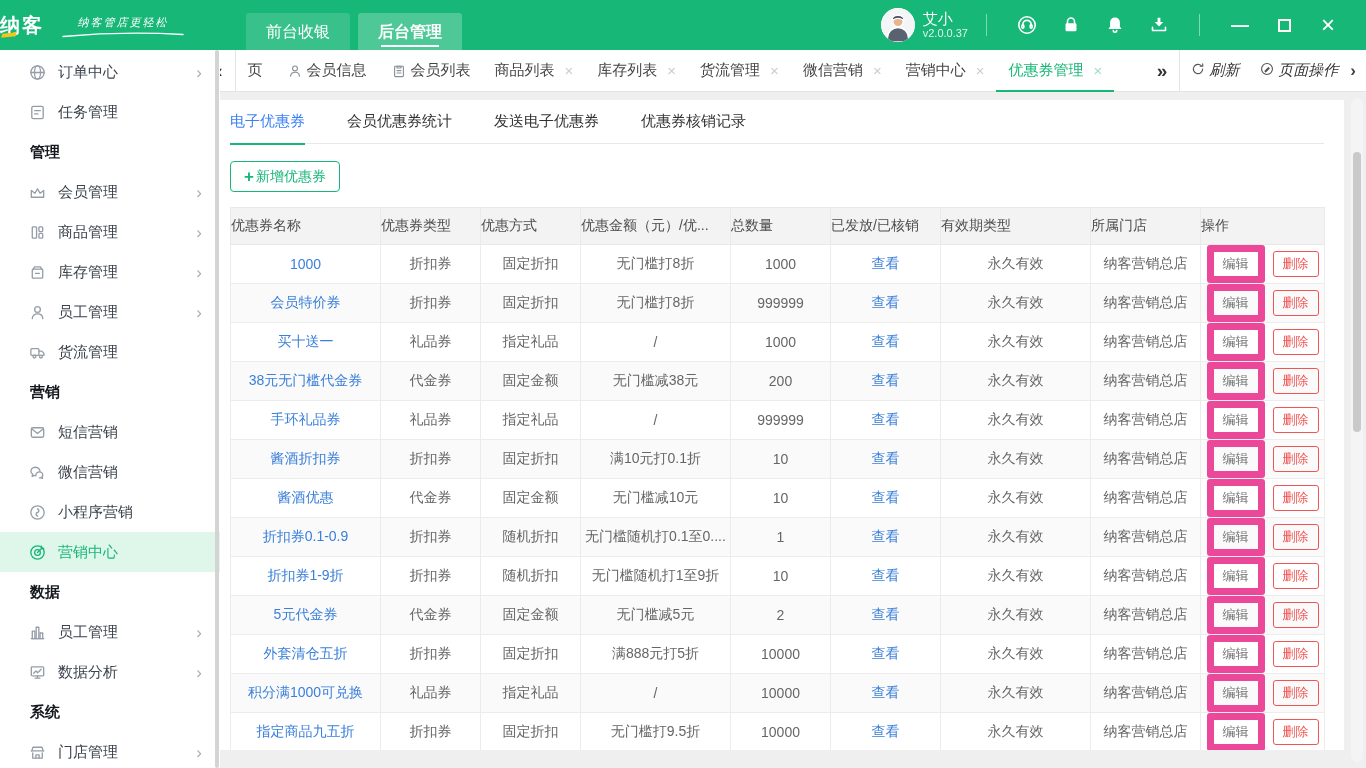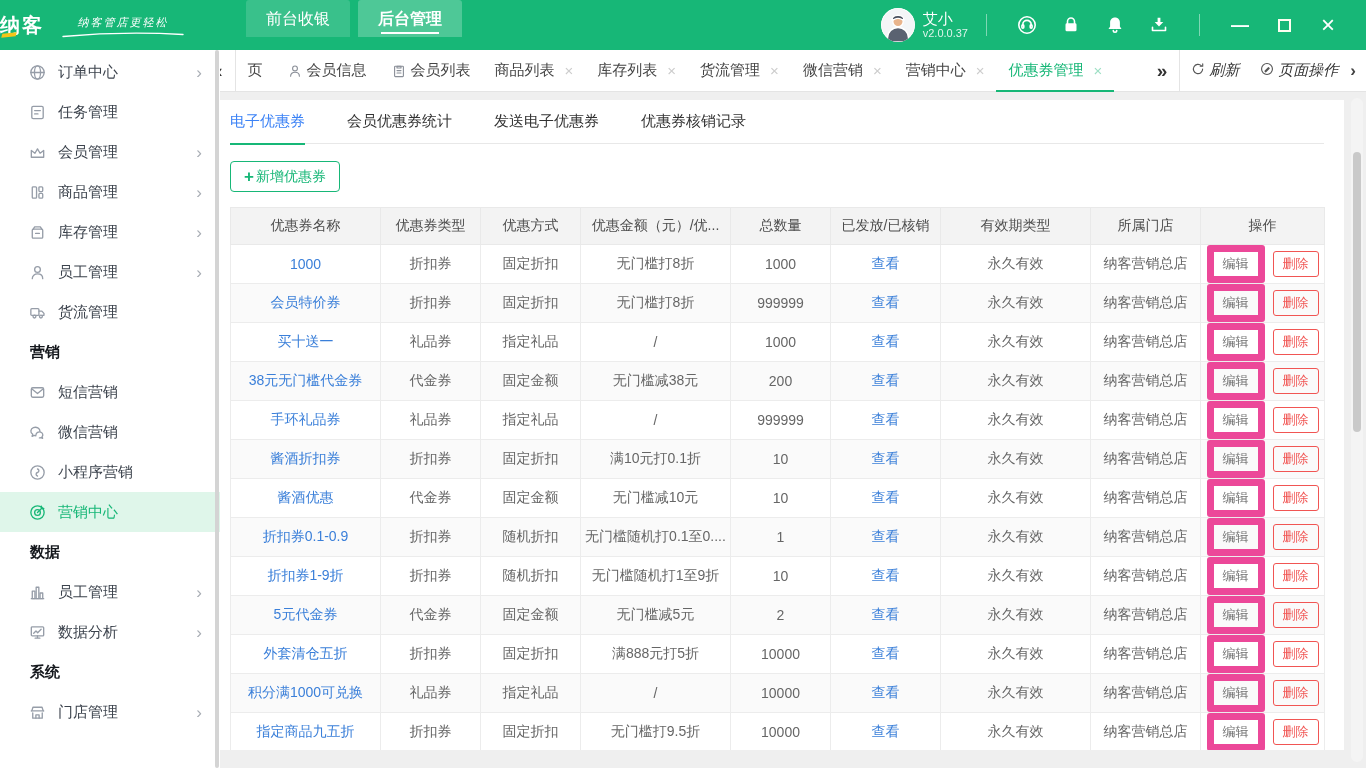--- a/index.html
+++ b/index.html
@@ -10,21 +10,21 @@
   
   .topbar { position:absolute; left:0; top:0; width:1366px; height:50px;
     background:#17b777; display:flex; align-items:center; color:#fff; z-index:30; }
   .logo { position:relative; font-size:20px; font-weight:bold;
     letter-spacing:2px; white-space:nowrap; }
   .logo-accent { position:absolute; left:2px; bottom:2px; width:14px; height:4px;
     background:#f5c518; transform:skewX(-20deg) rotate(-6deg); }
   .tagline-wrap { margin-left:16px; text-align:center; }
   .tagline { font-size:11px; font-style:italic; letter-spacing:2px; white-space:nowrap; }
   .tagline-swoosh { display:block; margin-top:1px; }
-  .top-nav { display:flex; height:50px; margin-left:26px;padding-left:34px; }
+  .top-nav { display:flex; align-items:flex-end; height:50px; margin-left:26px;padding-left:34px; }
   .top-nav-btn { position:relative; height:37px; line-height:37px; padding:0 20px;
     background:rgba(255,255,255,.15); font-size:16px; margin-right:8px;
     border-radius:3px 3px 0 0; cursor:pointer; white-space:nowrap; }
   .top-nav-btn.active { background:rgba(255,255,255,.24); font-weight:bold; }
   .top-nav-btn.active:after { content:""; position:absolute; left:50%; bottom:3px;
     transform:translateX(-50%); width:58px; height:2px; background:#fff; }
   .top-right { margin-left:auto; display:flex; align-items:center; padding-right:16px; }
   .avatar { width:34px; height:34px; border-radius:50%; overflow:hidden; cursor:pointer; flex:none; }
   .user-col { margin-left:8px; line-height:1.15; }
   .user-name { font-size:15px; }
@@ -84,21 +84,21 @@
   .content-tab.active { color:#3b82f6; }
   .content-tab.active:after { content:""; position:absolute; left:0; bottom:-1px;
     width:100%; height:2px; background:#17b777; }
   .add-btn { margin-top:17px; display:inline-flex; align-items:center; height:31px;
     padding:0 13px; border:1px solid #17b777; border-radius:4px; background:#fff;
     color:#17b777; font-size:14px; cursor:pointer; font-family:inherit; }
   .add-btn .plus { font-size:17px; font-weight:bold; margin-right:2px; line-height:1; }
 
   table.coupon { margin-top:15px; border-collapse:collapse; table-layout:fixed; width:1094px; font-size:14px; }
   table.coupon th { background:#f3f3f3; color:#4d4d4d; font-weight:normal; height:37px;
-    border:1px solid #e9e9e9; text-align:center; overflow:hidden; white-space:nowrap; }
+    border:1px solid #e9e9e9; text-align:left; overflow:hidden; white-space:nowrap; }
   table.coupon td { height:38px; border:1px solid #ececec; text-align:center; color:#666;
     overflow:hidden; white-space:nowrap; background:#fff; }
   table.coupon tr:nth-child(even) td { background:#fafafa; }
   .cell-link { color:#3a7fd9; cursor:pointer; }
   .op-btn { display:inline-block; padding:3px 9px; border-radius:3px; font-size:13px;
     background:transparent; cursor:pointer; font-family:inherit; }
   .op-edit { border:7px solid #ec4899; color:#737373; margin-right:8px; }
   .op-del { border:1px solid #f15553; color:#f15553; }
 
   .content-scrollbar { position:absolute; right:3px; top:6px; width:12px; height:664px;
@@ -184,20 +184,21 @@
         <span class="side-label">订单中心</span>
         <span class="side-chev">›</span>
       </div>
       <div class="side-item">
         <span class="side-icon"><svg viewBox="0 0 20 20">
             <rect x="4" y="3.5" width="12" height="13" rx="1.5"></rect>
             <path d="M7 8h6M7 11.5h3.5"></path>
           </svg></span>
         <span class="side-label">任务管理</span>
       </div>
+      <div class="side-section">管理</div>
       <div class="side-item">
         <span class="side-icon"><svg viewBox="0 0 20 20">
             <path d="M3.5 15V7.8l3.8 3L10 6.2l2.7 4.6 3.8-3V15z"></path>
           </svg></span>
         <span class="side-label">会员管理</span>
         <span class="side-chev">›</span>
       </div>
       <div class="side-item">
         <span class="side-icon"><svg viewBox="0 0 20 20">
             <rect x="4.5" y="4" width="4.5" height="12" rx="1"></rect>

